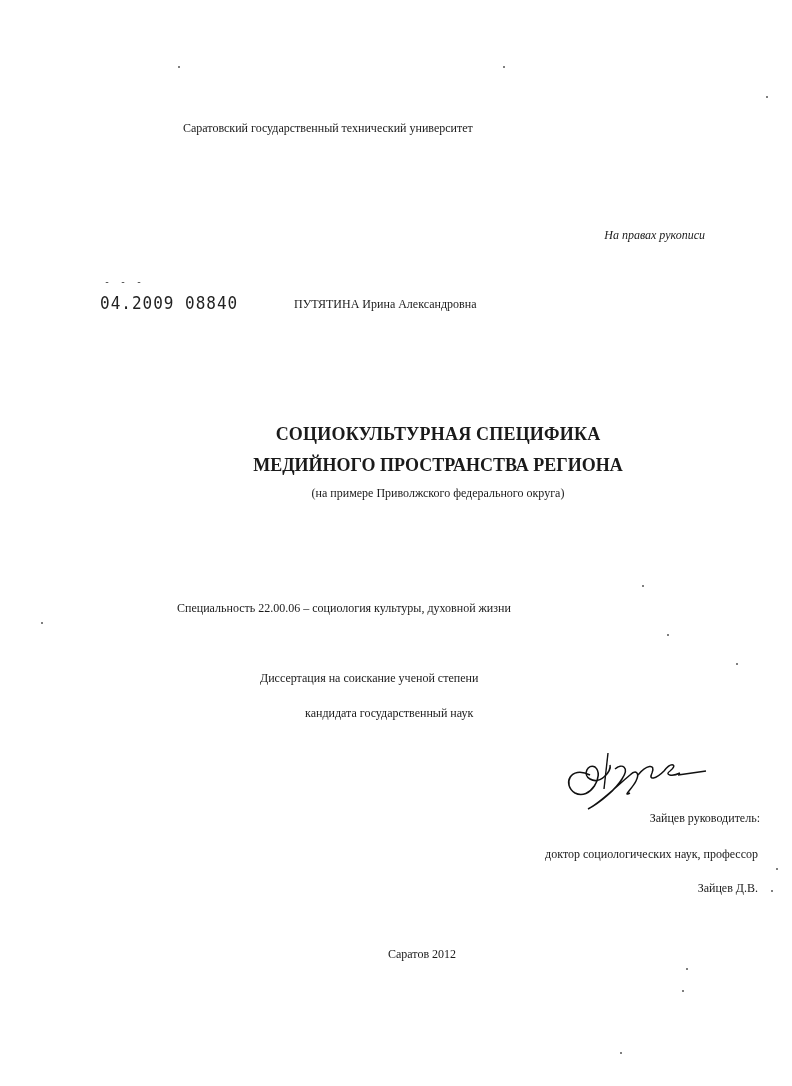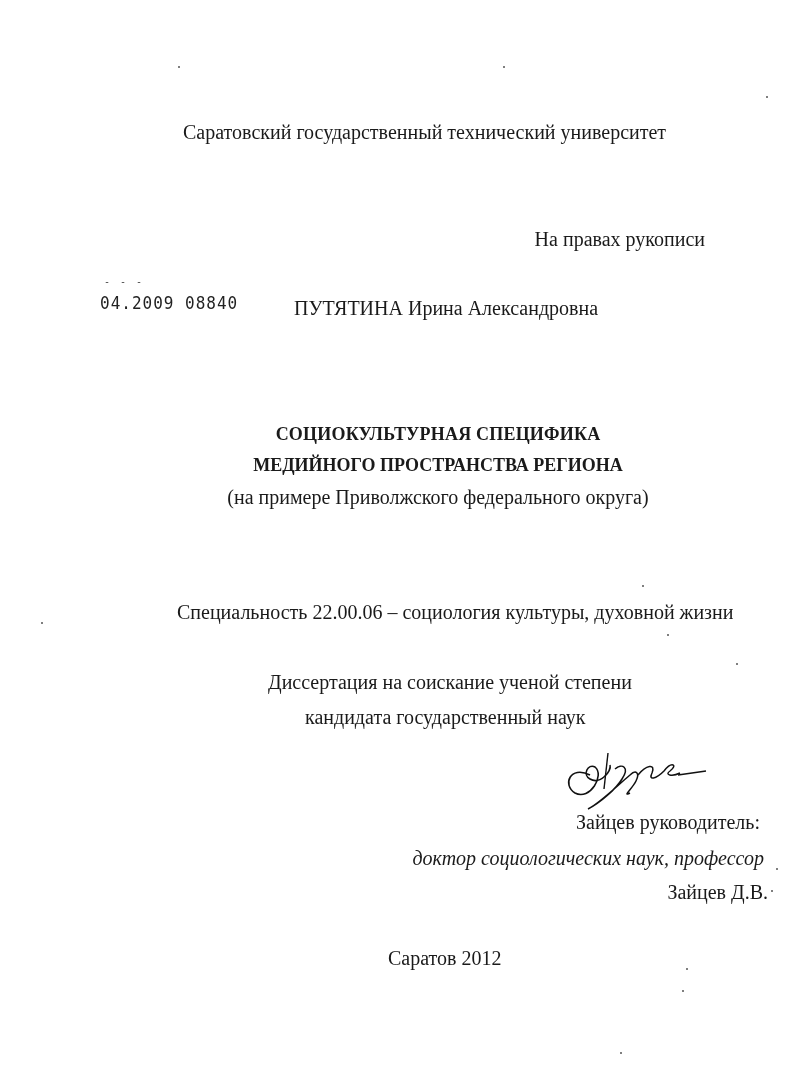--- a/index.html
+++ b/index.html
@@ -6,41 +6,41 @@
     body {
       width: 792px;
       height: 1086px;
       background: #ffffff;
       position: relative;
       overflow: hidden;
       font-family: "Liberation Serif", "DejaVu Serif", serif;
       color: #1a1a1a;
     }
     .abs { position: absolute; white-space: nowrap; }
-    .t18 { font-size: 20px; }
+    .t18 { font-size: 12px; }
     .university { top: 121px; left: 183px; }
-    .manuscript { top: 228px; right: 87px; }
+    .manuscript { top: 228px; right: 87px; font-style: italic; }
     .stamp {
       top: 293px; left: 100px;
       font-family: "DejaVu Sans Mono", "Liberation Mono", monospace;
       font-size: 16px; letter-spacing: 1px; color: #222;
       transform: scaleY(1.15);
     }
     .stamp-dots { top: 276px; left: 104px; font-size: 10px; color:#444; letter-spacing:2px; font-family:"DejaVu Sans Mono", monospace; }
     .author { top: 297px; left: 294px; }
     .title1 { top: 424px; left: 0; width: 876px; text-align:center; font-weight: bold; font-size: 18px; letter-spacing: 0.2px; }
     .title2 { top: 455px; left: 0; width: 876px; text-align:center; font-weight: bold; font-size: 18px; }
     .subtitle { top: 486px; left: 0; width: 876px; text-align:center; }
     .specialty { top: 601px; left: 177px; }
-    .degree1 { top: 671px; left: 268px; text-align: center; }
+    .degree1 { top: 671px; left: 260px; text-align: center; }
     .degree2 { top: 706px; left: 305px; }
     .signature { top: 745px; left: 560px; }
     .adv-label { top: 811px; right: 32px; }
-    .adv-title { top: 847px; right: 28px; font-style: italic; }
-    .adv-name { top: 881px; right: 24px; }
+    .adv-title { top: 847px; right: 34px; }
+    .adv-name { top: 881px; right: 34px; }
     .city-year { top: 947px; left: 388px; }
     .speck { position:absolute; width:2px; height:2px; background:#555; border-radius:1px; }
   </style>
 </head>
 <body>
 
 <div>
 
   <div class="abs t18 university">Саратовский государственный технический университет</div>
 

